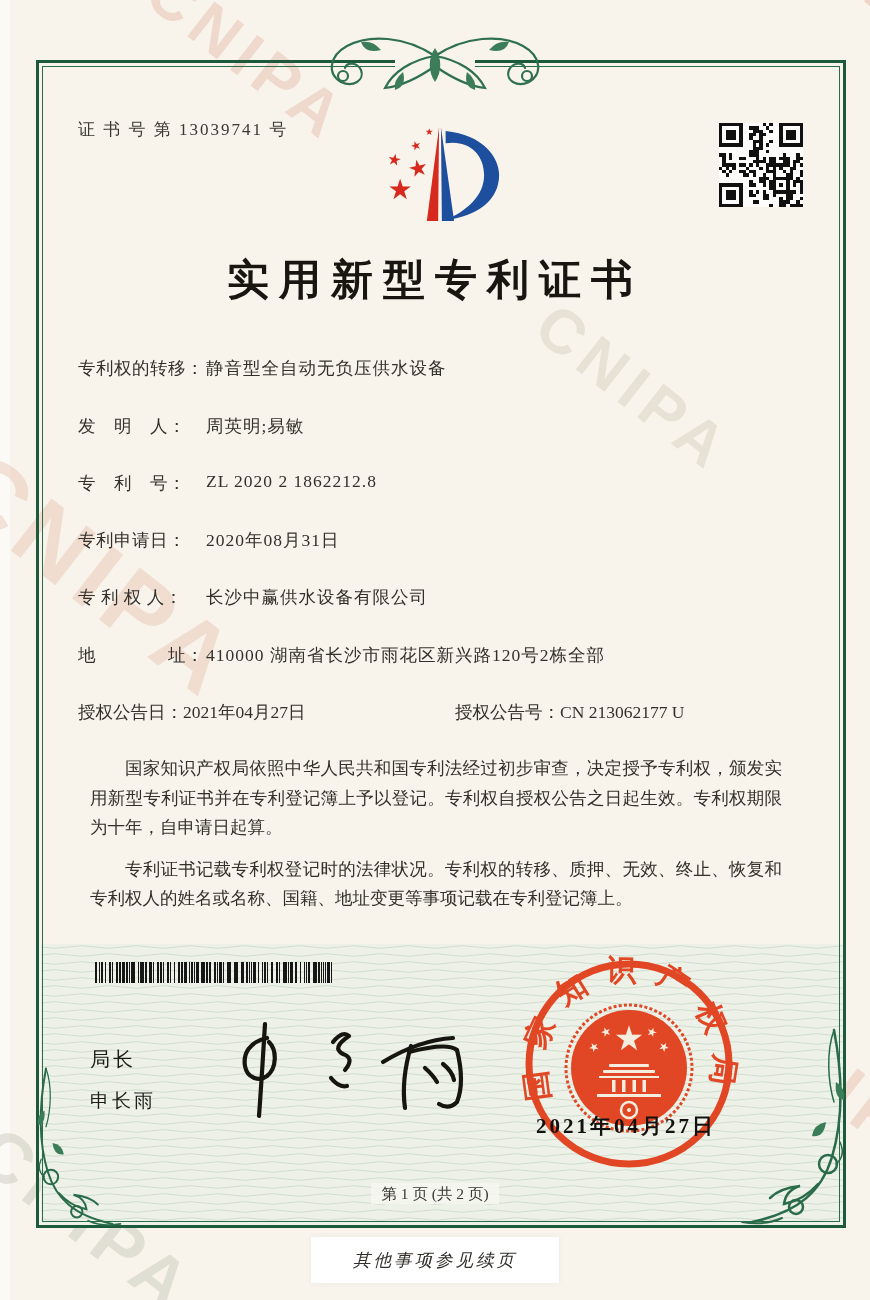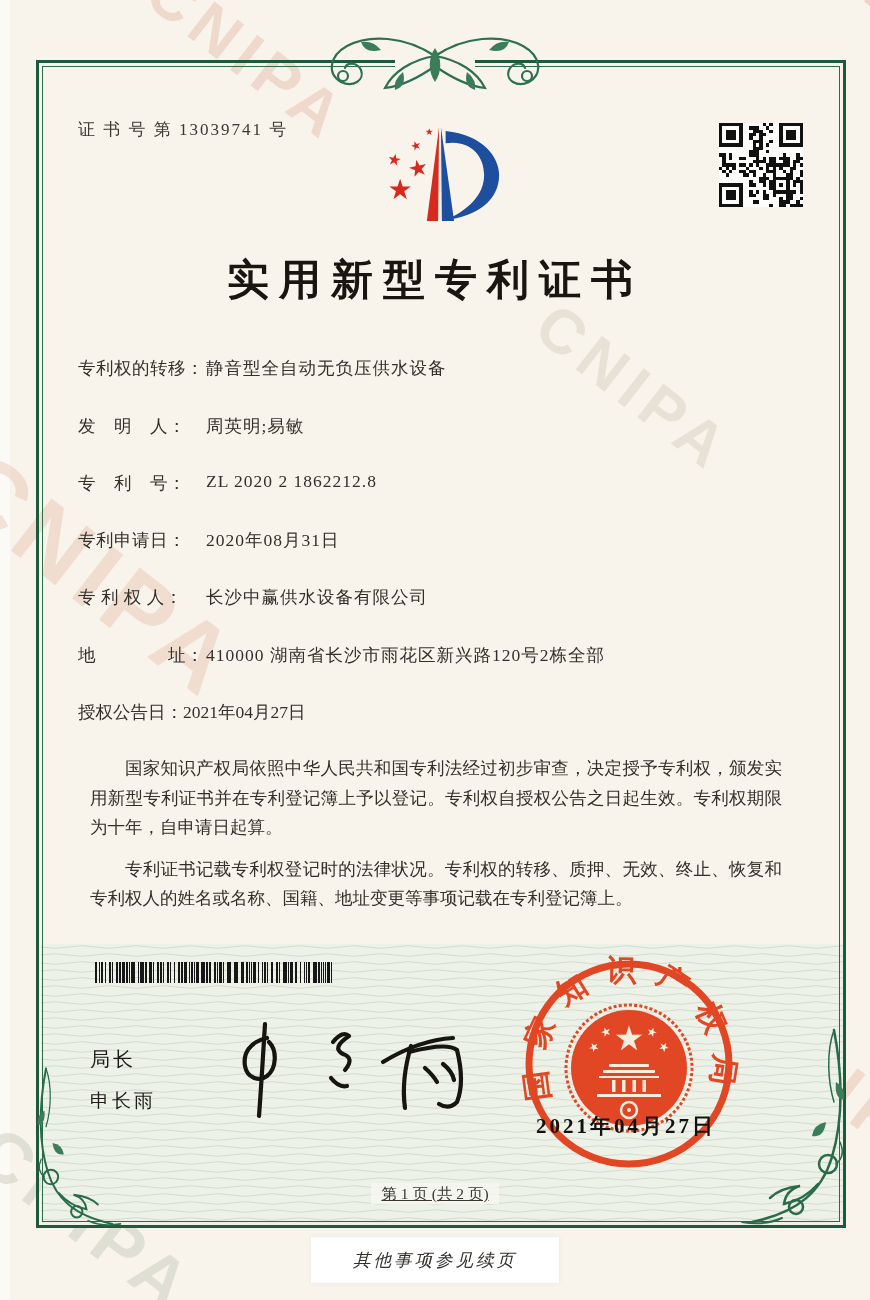--- a/index.html
+++ b/index.html
@@ -47,21 +47,21 @@
   .barcode{position:absolute;left:95px;top:962px;width:240px;height:21px;}
   
   .director-title{position:absolute;left:90px;top:1046px;font-size:20px;letter-spacing:3px;color:#1d1b18;}
   .director-name{position:absolute;left:90px;top:1088px;font-size:19px;letter-spacing:3px;color:#1d1b18;}
   .signature{position:absolute;left:215px;top:1016px;width:255px;height:108px;}
   
   .seal{position:absolute;left:518px;top:953px;width:222px;height:222px;}
   .seal-date{position:absolute;left:536px;top:1112px;font-size:21px;letter-spacing:3px;color:#121110;font-weight:bold;}
   
   .page-number{position:absolute;left:0;right:0;top:1184px;text-align:center;font-size:15.5px;color:#3a3733;}
-  .page-number span{background:rgba(246,247,240,.85);padding:2px 10px;text-decoration:underline;}
+  .page-number span{background:rgba(246,247,240,.85);padding:2px 10px;}
   .continuation{position:absolute;left:50%;top:1237px;transform:translateX(-50%);
                 background:#ffffff;padding:11px 42px;font-size:17.5px;letter-spacing:3px;color:#33302c;
                 box-shadow:0 0 6px rgba(0,0,0,.05);font-style:italic;}
 </style>
 </head>
 <body>
 
 <div class="page">
 
   <div class="scan-edge"></div>
@@ -376,20 +376,23 @@
   <div class="row" style="top:585px">
     <span class="lab">专 利 权 人：</span>
     <span class="val">长沙中赢供水设备有限公司</span>
   </div>
   <div class="row" style="top:643px">
     <span class="lab">地　　　　址：</span>
     <span class="val">410000 湖南省长沙市雨花区新兴路120号2栋全部</span>
   </div>
   <div class="grant-row">
     <span>授权公告日：</span><span>2021年04月27日</span>
+    <span class="grant-no">
+      <span>授权公告号：</span><span>CN 213062177 U</span>
+    </span>
   </div>
 
   <div class="body-text">
     <p>国家知识产权局依照中华人民共和国专利法经过初步审查，决定授予专利权，颁发实用新型专利证书并在专利登记簿上予以登记。专利权自授权公告之日起生效。专利权期限为十年，自申请日起算。</p>
     <p>专利证书记载专利权登记时的法律状况。专利权的转移、质押、无效、终止、恢复和专利权人的姓名或名称、国籍、地址变更等事项记载在专利登记簿上。</p>
   </div>
 
   <div class="barcode">
     <svg id="barcode-svg" width="240" height="21" viewBox="0 0 240 21">
         <rect x="0" y="0" width="2" height="21" fill="#161616"></rect>

